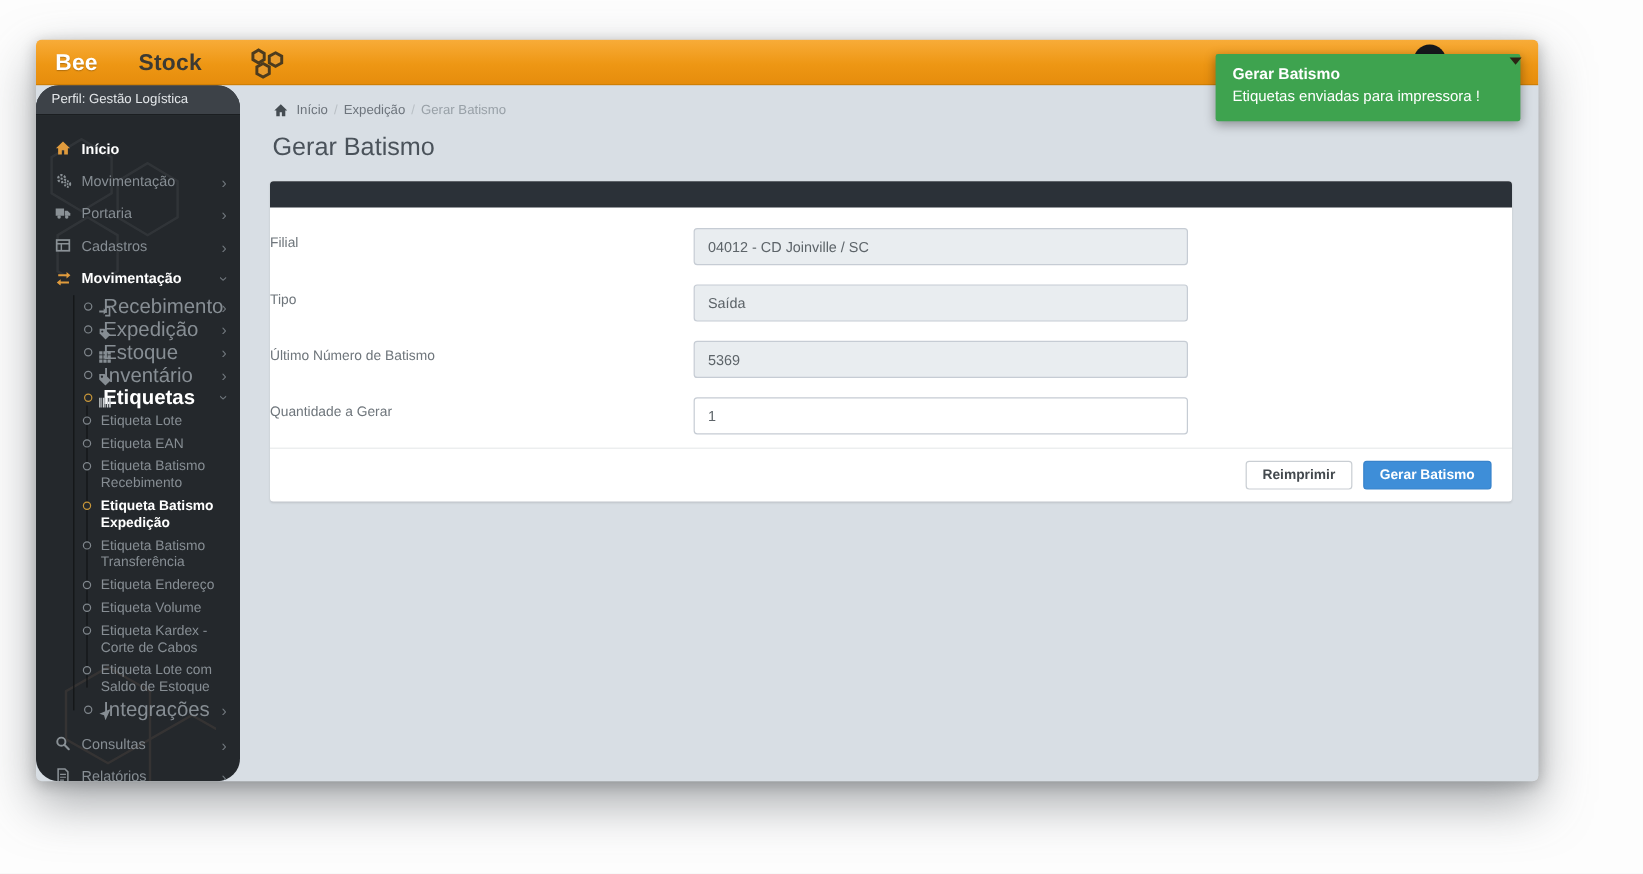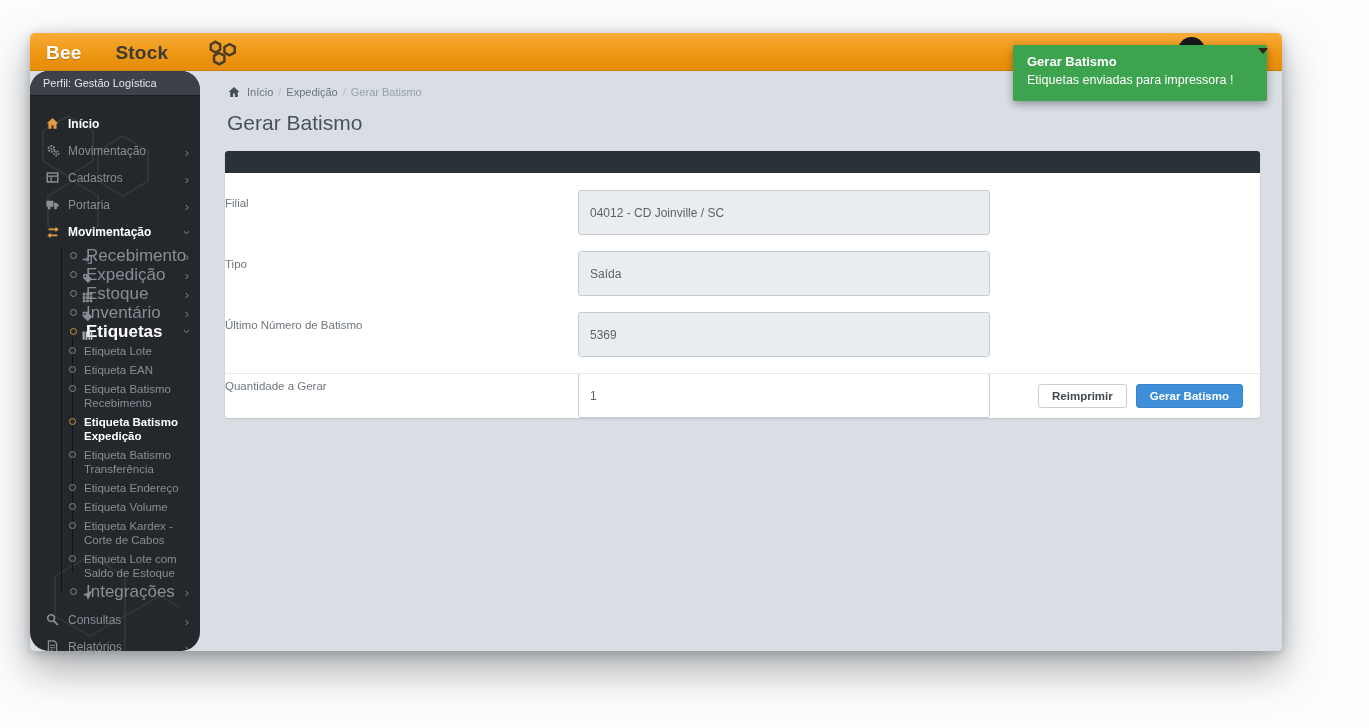--- a/index.html
+++ b/index.html
@@ -73,21 +73,21 @@
   .crumb .cur { color:#98a0a7; }
   .crumb a { color:#6d747c; text-decoration:none; }
   .pg-title { position:absolute; left:27px; top:40px; font-size:21px; color:#4a525a; }
 
   
   .panel { position:absolute; left:25px; top:80px; width:1035px; height:267px; background:#fff; border-radius:3px; box-shadow:0 1px 2px rgba(0,0,0,.12); }
   .panel-hd { height:22px; background:#2b3138; border-radius:3px 3px 0 0; }
   .panel-bd { padding-top:17px; }
   .frow { display:flex; margin-bottom:16px; }
   .flabel { width:353px; text-align:left; padding-right:15px; font-size:11.5px; color:#6e757b; line-height:27px; }
-  .frow input { width:412px; height:45px; border:1px solid #c6ccd4; border-radius:3px; padding:0 11px; font-size:12px; color:#5d6469; font-family:"Liberation Sans",sans-serif; background:#fff; outline:none; }
+  .frow input { width:412px; height:31px; border:1px solid #c6ccd4; border-radius:3px; padding:0 11px; font-size:12px; color:#5d6469; font-family:"Liberation Sans",sans-serif; background:#fff; outline:none; }
   .frow input[disabled] { background:#e9edf0; color:#5d6469; }
   .panel-ft { position:absolute; left:0; right:0; bottom:0; height:45px; border-top:1px solid #e8eaec; }
   .btns { position:absolute; right:17px; top:10px; display:flex; gap:9px; }
   .btn { height:24px; padding:0 13px; font-size:11.5px; font-weight:bold; border-radius:3px; cursor:pointer; font-family:"Liberation Sans",sans-serif; line-height:22px;}
   .btn.ghost { background:#fff; border:1px solid #c9ced3; color:#43494e;text-align:right; }
   .btn.primary { background:#3e8ed8; border:1px solid #3883cb; color:#fff; }
 </style>
 </head>
 <body>
 
@@ -137,34 +137,34 @@
         <span class="ic"><svg width="14" height="13" viewBox="0 0 16 16">
               <circle cx="6" cy="6" r="3.6" fill="none" stroke="currentColor" stroke-width="2.3" stroke-dasharray="2.2 1.6"></circle>
               <circle cx="6" cy="6" r="1.2" fill="currentColor"></circle>
               <circle cx="12" cy="11.5" r="2.8" fill="none" stroke="currentColor" stroke-width="2" stroke-dasharray="1.8 1.3"></circle>
               <circle cx="12" cy="11.5" r="1" fill="currentColor"></circle>
             </svg></span><span class="lbl">Movimentação</span>
         <span class="chev"></span>
       </div>
 
       <div class="mi top">
-        <span class="ic"><svg width="13" height="13" viewBox="0 0 16 16">
-              <rect x="1.5" y="2.5" width="13" height="11" fill="none" stroke="currentColor" stroke-width="1.8"></rect>
-              <path d="M1.5 6.2h13M6.3 6.2v7.3" stroke="currentColor" stroke-width="1.5"></path>
-            </svg></span><span class="lbl">Cadastros</span>
-        <span class="chev"></span>
-      </div>
-
-      <div class="mi top">
         <span class="ic"><svg width="15" height="13" viewBox="0 0 16 16" fill="currentColor">
               <path d="M.5 3.5h8.6v7.2H.5z"></path>
               <path d="M9.8 5.8h2.9l2.8 2.8v2.1H9.8z"></path>
               <circle cx="4" cy="12.2" r="1.8"></circle>
               <circle cx="11.8" cy="12.2" r="1.8"></circle>
             </svg></span><span class="lbl">Portaria</span>
+        <span class="chev"></span>
+      </div>
+
+      <div class="mi top">
+        <span class="ic"><svg width="13" height="13" viewBox="0 0 16 16">
+              <rect x="1.5" y="2.5" width="13" height="11" fill="none" stroke="currentColor" stroke-width="1.8"></rect>
+              <path d="M1.5 6.2h13M6.3 6.2v7.3" stroke="currentColor" stroke-width="1.5"></path>
+            </svg></span><span class="lbl">Cadastros</span>
         <span class="chev"></span>
       </div>
 
       <div class="mi top act">
         <span class="ic or"><svg width="14" height="13" viewBox="0 0 16 16" fill="currentColor">
               <path d="M2.5 4.3h8.5V2.1L15 5.4l-4 3.3V6.5H2.5z"></path>
               <path d="M13.5 11.7H5V9.5L1 12.8l4 3.3v-2.2h8.5z"></path>
             </svg></span><span class="lbl">Movimentação</span>
         <span class="chev down"></span>
       </div>

